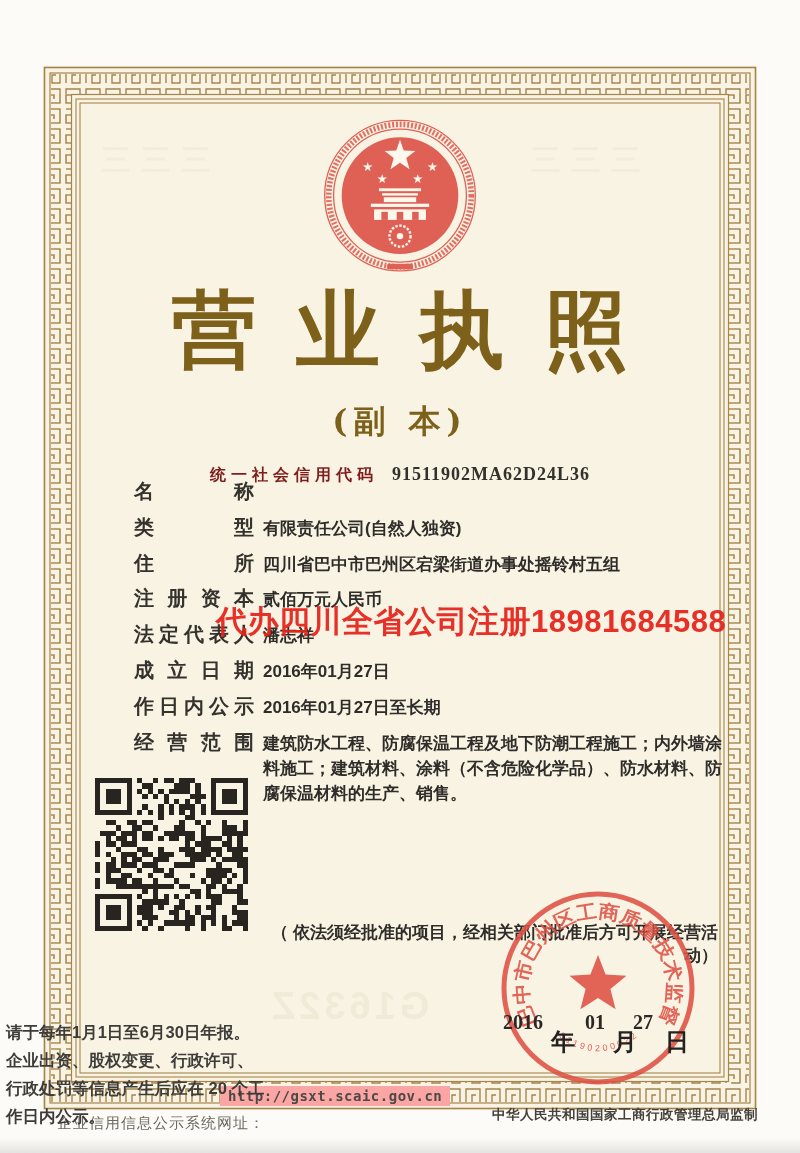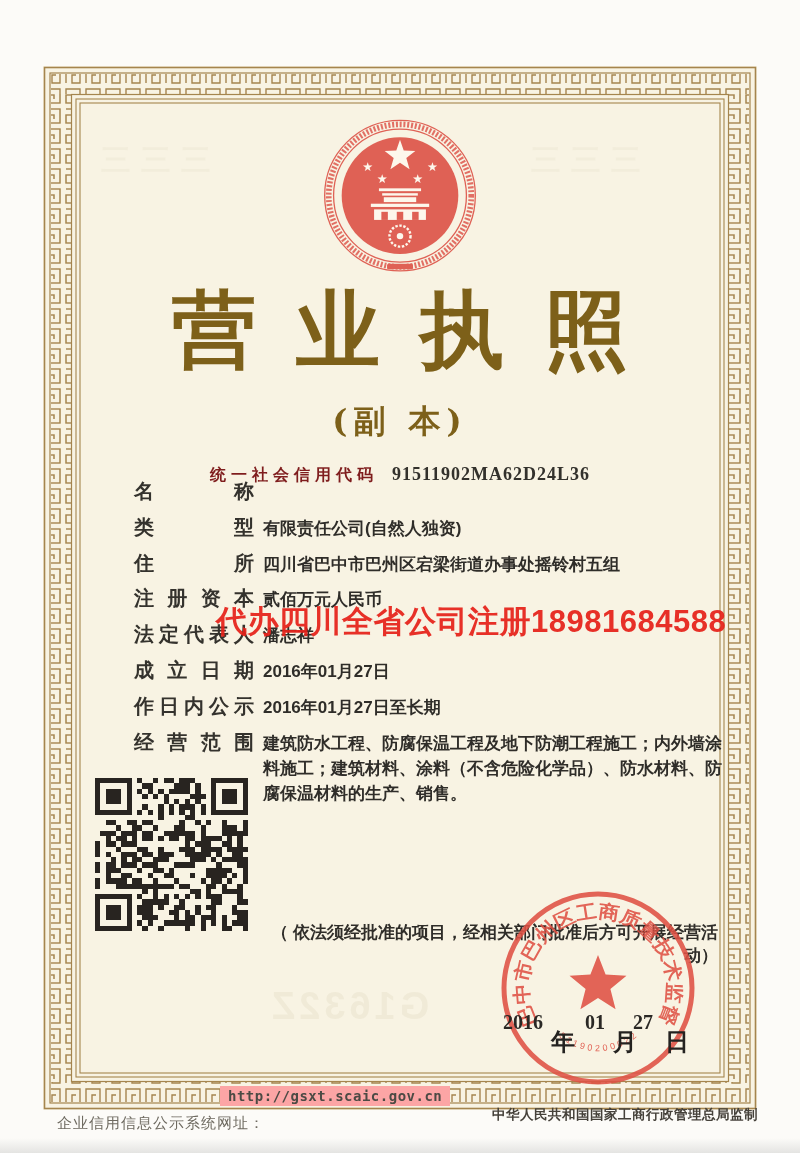--- a/index.html
+++ b/index.html
@@ -628,18 +628,24 @@
     </text>
   </svg>
 
   <div class="abs date-num dn-year">2016</div>
   <div class="abs date-num dn-month">01</div>
   <div class="abs date-num dn-day">27</div>
   <div class="abs date-char dc-year">年</div>
   <div class="abs date-char dc-month">月</div>
   <div class="abs date-char dc-day">日</div>
 
+  <div class="abs annual-note">
+    <div>请于每年1月1日至6月30日年报。</div>
+    <div>企业出资、股权变更、行政许可、</div>
+    <div>行政处罚等信息产生后应在 20 个工</div>
+    <div>作日内公示。</div>
+  </div>
 
   <div class="abs url-chip">http://gsxt.scaic.gov.cn</div>
   <div class="abs url-label">企业信用信息公示系统网址：</div>
   <div class="abs footer">中华人民共和国国家工商行政管理总局监制</div>
 
 </div>
 
 </body></html>

